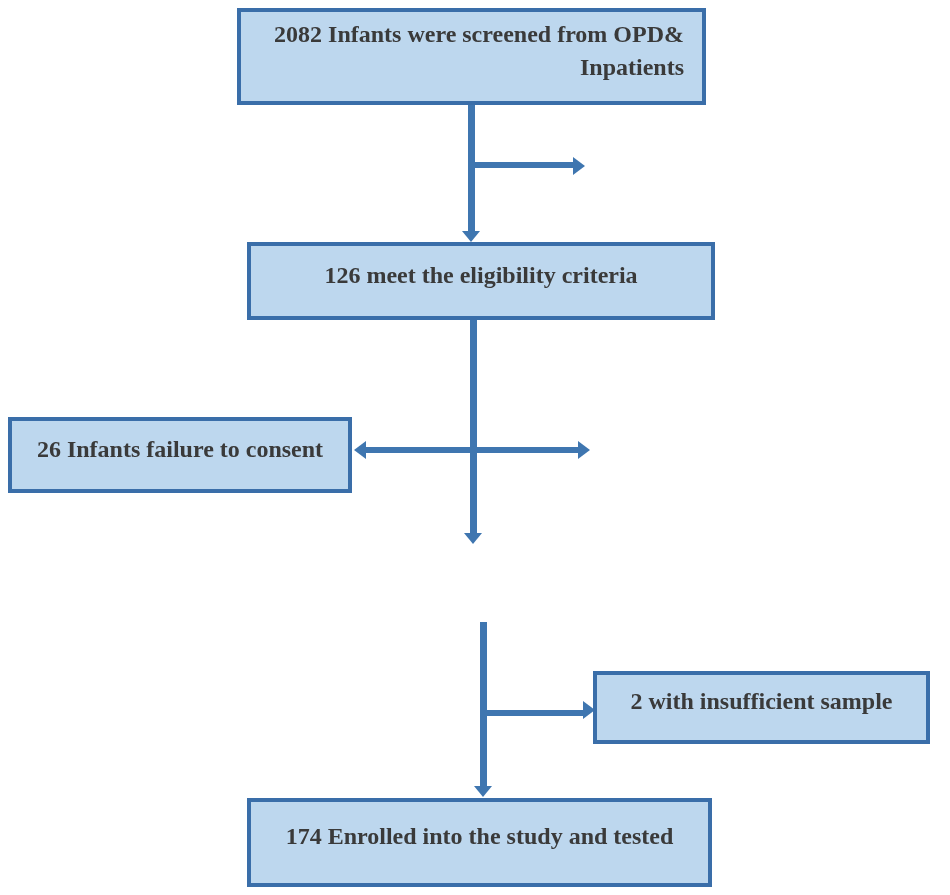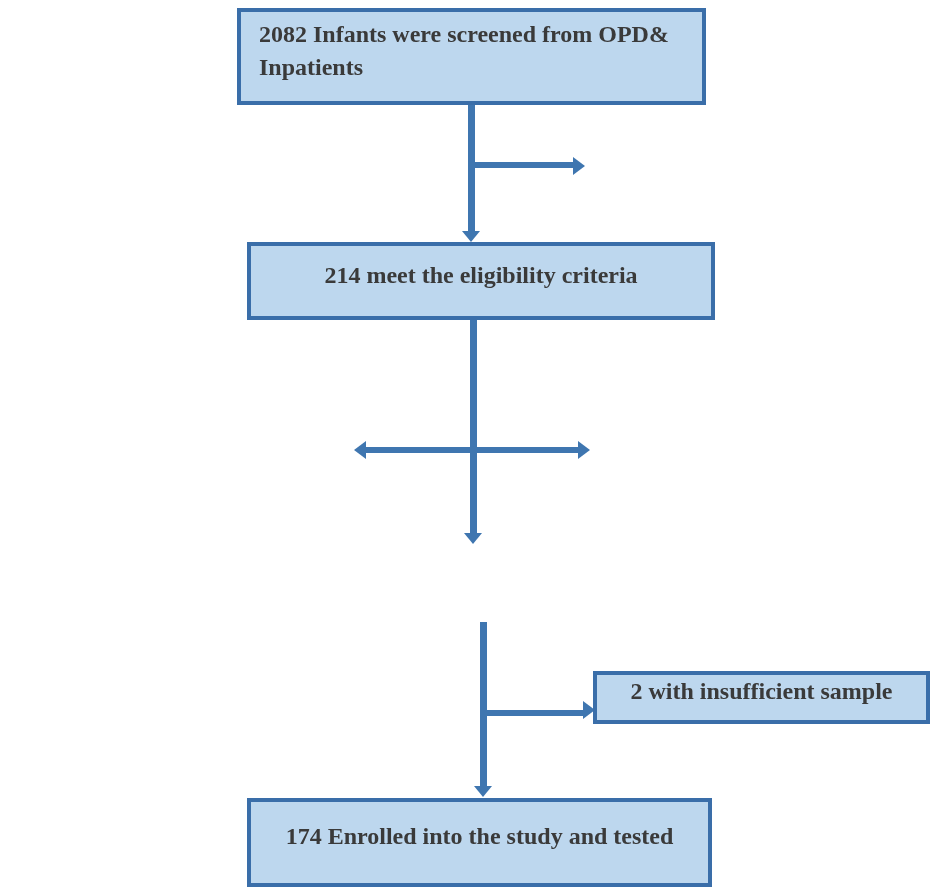--- a/index.html
+++ b/index.html
@@ -19,34 +19,34 @@
   }
   .node{
     position:absolute;
     box-sizing:border-box;
     background:var(--box-fill);
     border:4px solid var(--box-border);
     color:var(--text);
     font-size:24px;
     font-weight:600;
     line-height:1.35;
-    text-align:left;
+    text-align:right;
     display:flex;
     align-items:center;
     justify-content:center;
     padding:2px 18px 14px 18px;
   }
   
   #n1{left:237px;top:8px;  width:469px;height:97px;}
   #n2{left:585px;top:125px;width:348px;height:86px;}
   #n3{left:247px;top:242px;width:468px;height:78px;}
   #n4{left:8px;  top:417px;width:344px;height:76px;}
   #n5{left:588px;top:403px;width:345px;height:92px;}
   #n6{left:250px;top:545px;width:470px;height:77px;}
-  #n7{left:593px;top:671px;width:337px;height:53px;}
+  #n7{left:593px;top:671px;width:337px;height:73px;}
   #n8{left:247px;top:798px;width:465px;height:89px;}
 
   .vline,.hline{position:absolute;background:var(--connector);}
   .vline{width:7px;}
   .hline{height:6px;}
   #v1{left:468px;top:105px;height:128px;}
   #h1{left:471px;top:162px;width:102px;}
   #v2{left:470px;top:320px;height:214px;}
   #h2{left:366px;top:447px;width:212px;}
   #v3{left:480px;top:622px;height:165px;}
@@ -78,17 +78,18 @@
 
   <div class="arrow down" id="a1"></div>
   <div class="arrow right" id="a2"></div>
   <div class="arrow down" id="a3"></div>
   <div class="arrow left" id="a4"></div>
   <div class="arrow right" id="a5"></div>
   <div class="arrow down" id="a6"></div>
   <div class="arrow right" id="a7"></div>
 
   <div class="node" id="n1">2082 Infants were screened from OPD&amp; Inpatients</div>
-  <div class="node" id="n3">214 meet the eligibility criteria</div>
+  <div class="node" id="n3">126 meet the eligibility criteria</div>
+  <div class="node" id="n4">26 Infants failure to consent</div>
   <div class="node" id="n7">2 with insufficient sample</div>
   <div class="node" id="n8">174 Enrolled into the study and tested</div>
 
 </div>
 
 </body></html>

